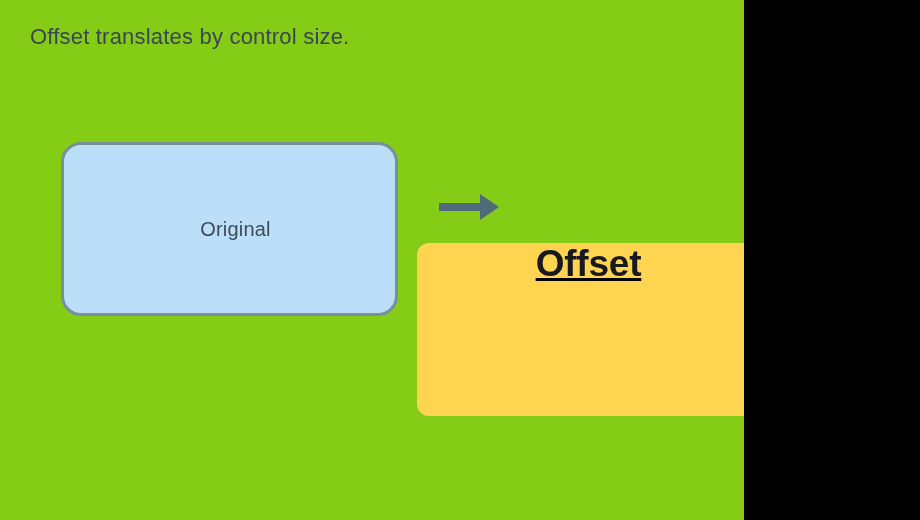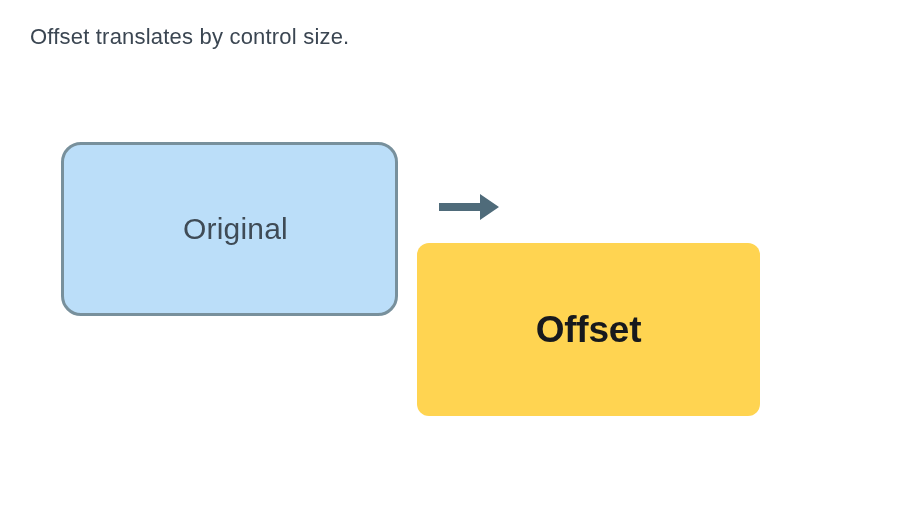--- a/index.html
+++ b/index.html
@@ -2,23 +2,23 @@
 <html><head>
 <meta charset="utf-8">
 <style>
   html, body {
     margin: 0;
     padding: 0;
     background: #000000;
   }
   #stage {
     position: relative;
-    width: 920px;
+    width: 744px;
     height: 520px;
-    background: #ffffff;
+    background: #84cc16;
     overflow: hidden;
     font-family: "Liberation Sans", sans-serif;
   }
 
   
   #title {
     position: absolute;
     left: 30px;
     top: 24px;
     font-size: 22px;
@@ -37,41 +37,42 @@
     height: 174px;
     box-sizing: border-box;
     background: #bbdef9;
     border: 3px solid #78909c;
     border-radius: 20px;
     display: flex;
     align-items: center;
     justify-content: center;
   }
   #original-label {
-    font-size: 30px;
+    font-size: 20px;
     font-weight: 400;
     color: #3f4b56;
     letter-spacing: 0.2px;
     margin-left: 12px;
   }
 
   
   #offset-box {
     position: absolute;
     left: 417px;
     top: 243px;
     width: 343px;
     height: 173px;
     box-sizing: border-box;
     background: #ffd451;
     border: none;
     border-radius: 12px;
     display: flex;
-    align-items: center;
+    align-items: flex-start;
     justify-content: center;
+    text-decoration: underline;
   }
   #offset-label {
     font-size: 37px;
     font-weight: 700;
     color: #17191d;
     letter-spacing: -0.2px;
   }
 
   
   #arrow {

